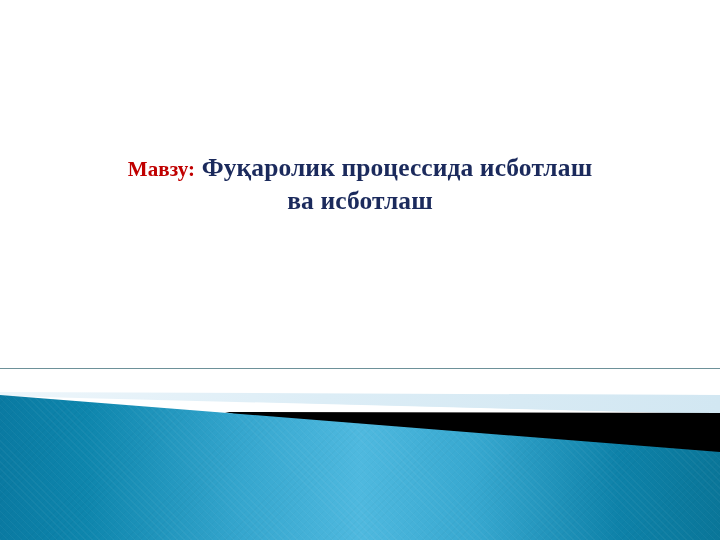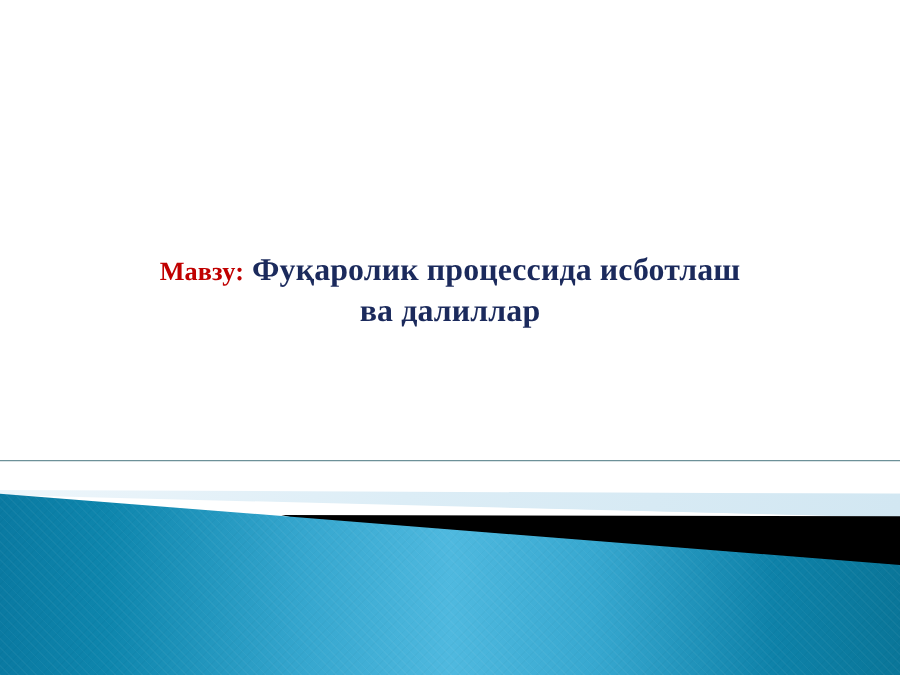--- a/index.html
+++ b/index.html
@@ -18,21 +18,20 @@
 
   
   #title-block {
     position: absolute;
     left: 72px;
     top: 152px;
     width: 576px;
     text-align: center;
     line-height: 1.28;
     letter-spacing: 0.1px;
-    margin-top: 48px;
   }
   .label-mavzu {
     color: #c00000;
     font-weight: bold;
     font-size: 21px;
     font-family: "Liberation Serif", "DejaVu Serif", serif;
   }
   .title-main {
     color: #1b2a5c;
     font-weight: bold;
@@ -90,21 +89,21 @@
 </style>
 </head>
 <body>
 
 <div id="slide">
 
   <div id="title-block">
     <div>
       <span class="label-mavzu">Мавзу:</span><span class="title-main"> Фуқаролик процессида исботлаш</span>
     </div>
-    <div class="title-main">ва далиллар</div>
+    <div class="title-main">ва исботлаш</div>
   </div>
 
   <div id="divider-line"></div>
 
   <div id="bottom-deco">
     <svg viewBox="0 0 720 166" preserveAspectRatio="none">
       <defs>
         <linearGradient id="tealGrad" x1="0" y1="0" x2="1" y2="0">
           <stop offset="0%" stop-color="#0a7aa2"></stop>
           <stop offset="12%" stop-color="#0e86ad"></stop>

